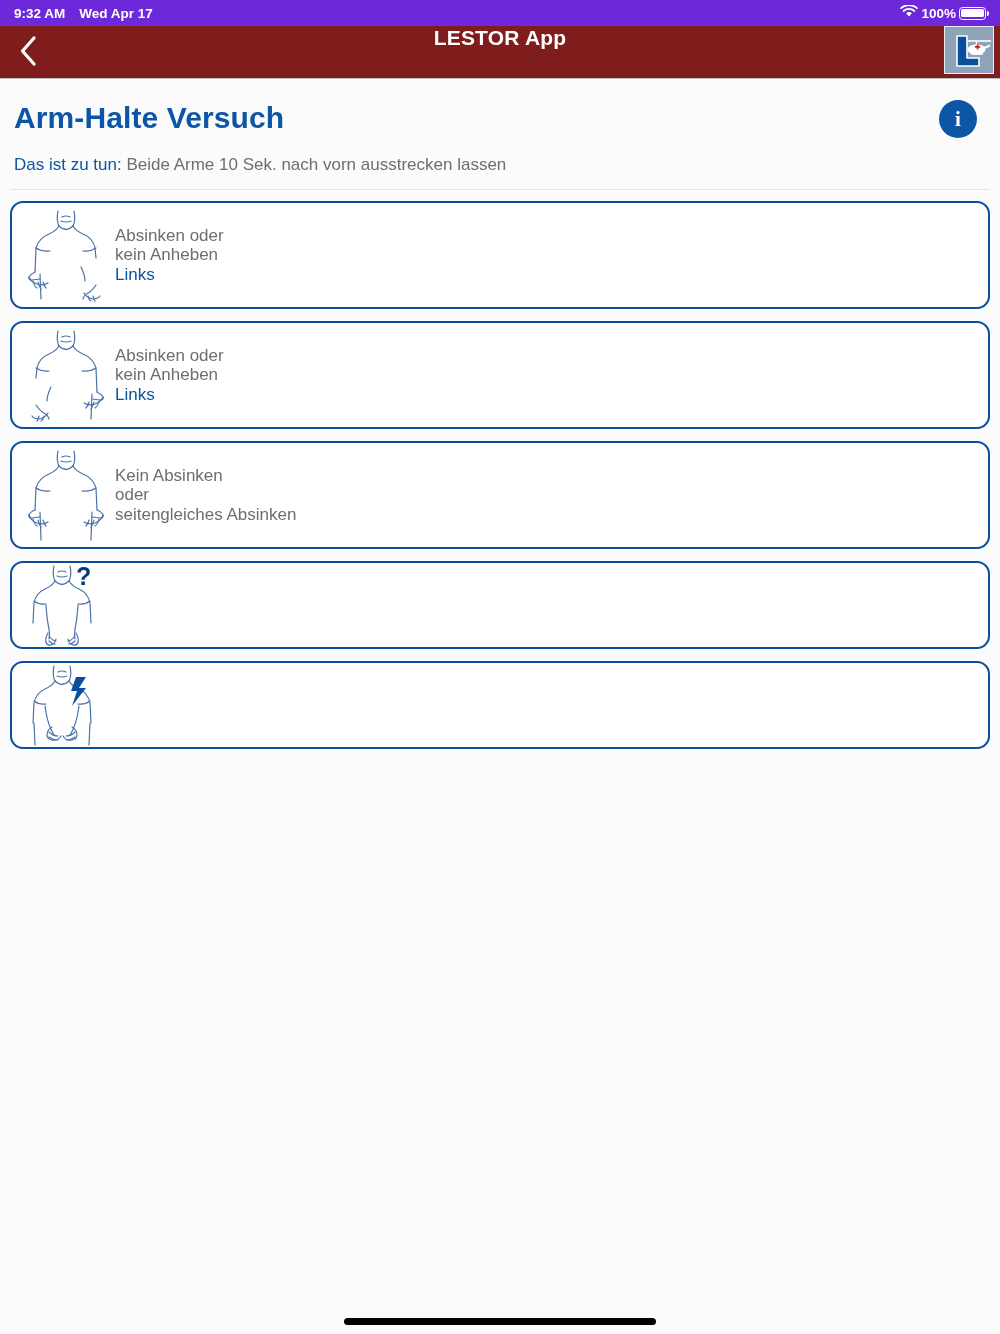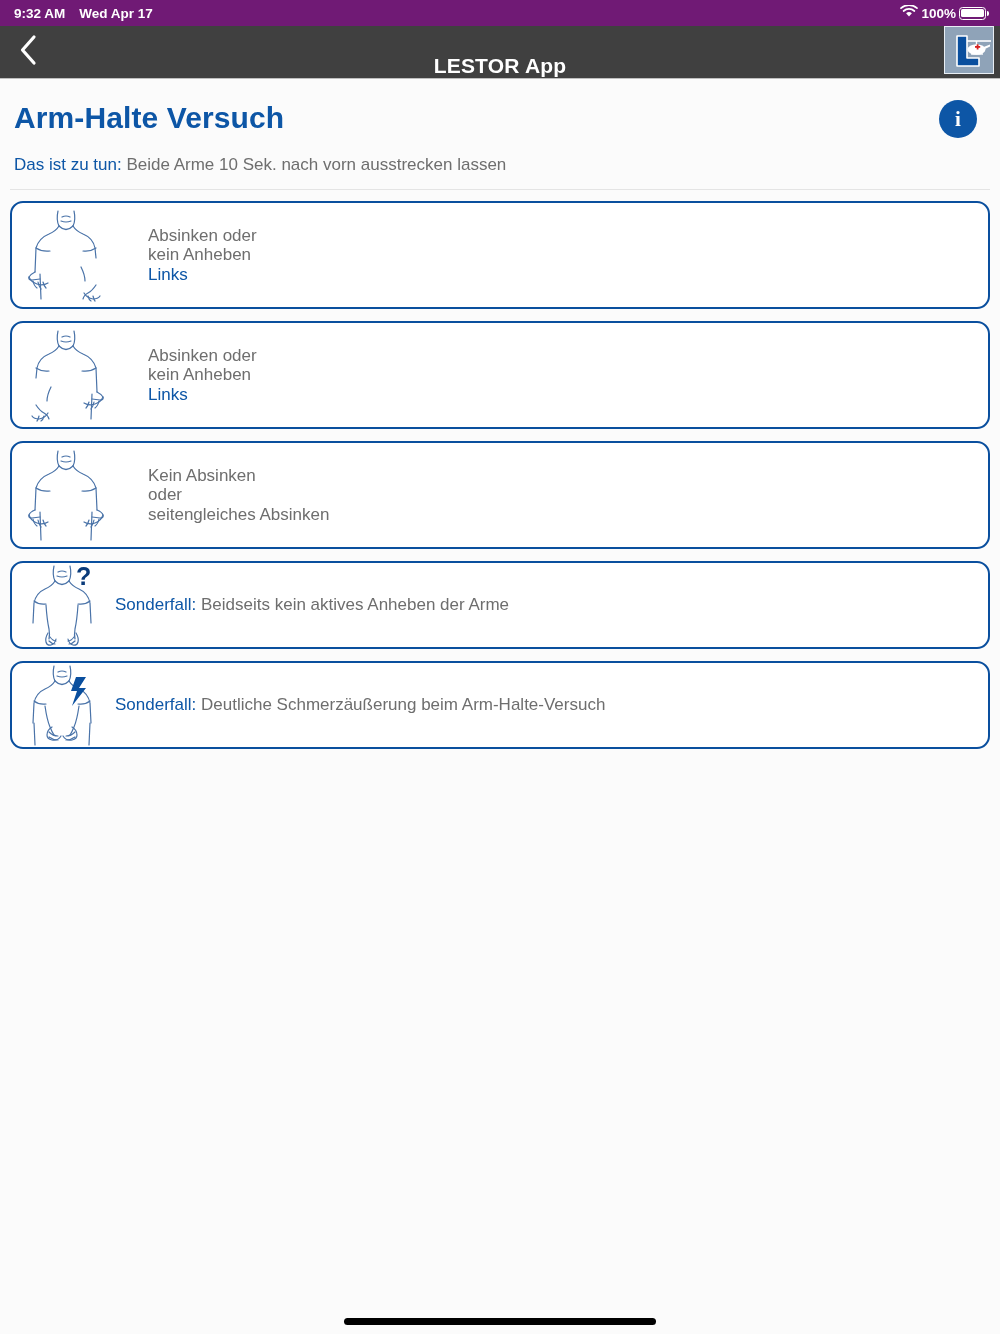--- a/index.html
+++ b/index.html
@@ -6,21 +6,21 @@
   html, body {
     width: 1000px; height: 1334px;
     background: #fbfbfb;
     font-family: "Liberation Sans", sans-serif;
     overflow: hidden;
   }
 
   
   .statusbar {
     height: 26px;
-    background: #701a75;
+    background: #6d28d9;
     color: #ffffff;
     display: flex;
     align-items: center;
     padding: 0 14px;
     font-size: 13.5px;
     font-weight: bold;
   }
   .status-left { display: flex; align-items: center; gap: 14px; }
   .status-right { margin-left: auto; display: flex; align-items: center; gap: 3px; text-align: right; }
   .wifi-icon { display: block; }
@@ -40,23 +40,23 @@
   }
   .battery-fill {
     position: absolute; left: 1.4px; top: 1.4px;
     width: calc(100% - 2.8px); height: calc(100% - 2.8px);
     background: #ffffff; border-radius: 1.6px;
   }
 
   
   .navbar {
     height: 53px;
-    background: #404040;
+    background: #7f1d1d;
     display: flex;
-    align-items: flex-end;
+    align-items: flex-start;
     position: relative;
     border-bottom: 1.5px solid #bfbfbf;
   }
   .back-btn {
     width: 56px; height: 53px;
     display: flex; align-items: center; justify-content: center;
     cursor: pointer;
   }
   .nav-title {
     position: absolute;
@@ -115,21 +115,21 @@
   .card {
     background: #ffffff;
     border: 2px solid #0a4f9e;
     border-radius: 13px;
     display: flex;
     align-items: center;
     margin-bottom: 12px;
     overflow: hidden;
     cursor: pointer;
   }
-  .card.tall { height: 108px; gap: 33px; }
+  .card.tall { height: 108px; }
   .card.short { height: 88px; }
   .card-figure {
     width: 98px;
     flex: 0 0 98px;
     display: flex;
     align-items: center;
     justify-content: center;
     padding-left: 10px;
   }
   .card-figure svg { display: block; }
@@ -322,23 +322,20 @@
           <path d="M18 44 q1 15 3 24 q1 6 0 10"></path>
           <path d="M50 44 q-1 15 -3 24 q-1 6 0 10"></path>
           <path d="M20 72 q-3 5 -2 9 q1 4 5 3 q4 -1 5 -6"></path>
           <path d="M22 76 q3 4 6 4 M21 80 q3 3 6 3"></path>
           <path d="M48 72 q3 5 2 9 q-1 4 -5 3 q-4 -1 -5 -6"></path>
           <path d="M46 76 q-3 4 -6 4 M47 80 q-3 3 -6 3"></path>
         </g>
         <text x="48" y="24" font-family="&quot;Liberation Sans&quot;, sans-serif" font-size="25" font-weight="bold" fill="#0a3b7a">?</text>
       </svg>
     </div>
-    <div class="card-text">
-      <span class="hl">Sonderfall:</span><span> Beidseits kein aktives Anheben der Arme</span>
-    </div>
   </div>
 
   <div class="card short">
     <div class="card-figure">
       <svg width="76" height="88" viewBox="0 0 76 88">
         <g fill="none" stroke="#4a73a8" stroke-width="1.2" stroke-linecap="round" stroke-linejoin="round">
           <path d="M26 5 q-2 9 1 15 M42 5 q2 9 -1 15"></path>
           <path d="M27 20 q7 7 14 0"></path>
           <path d="M30 11 q4 -2 8 0"></path>
           <path d="M29 15 q5 2 10 0"></path>
@@ -349,20 +346,17 @@
           <path d="M51 45 q-2 14 -5 21 q-2 5 -4 8"></path>
           <path d="M24 66 q-5 3 -5 8 q0 4 5 5 q6 1 9 -4"></path>
           <path d="M21 71 q4 4 9 4 M21 76 q4 3 9 3"></path>
           <path d="M44 66 q5 3 5 8 q0 4 -5 5 q-6 1 -9 -4"></path>
           <path d="M47 71 q-4 4 -9 4 M47 76 q-4 3 -9 3"></path>
           <path d="M6 62 l1 22 M62 62 l-1 22"></path>
         </g>
         <path d="M48 16 L58 16 L51 27 L58 27 L44 45 L49 30 L43 30 Z" fill="#0a4f9e"></path>
       </svg>
     </div>
-    <div class="card-text">
-      <span class="hl">Sonderfall:</span><span> Deutliche Schmerzäußerung beim Arm-Halte-Versuch</span>
-    </div>
   </div>
 
 </div>
 
 <div class="home-indicator"></div>
 
 </body></html>

